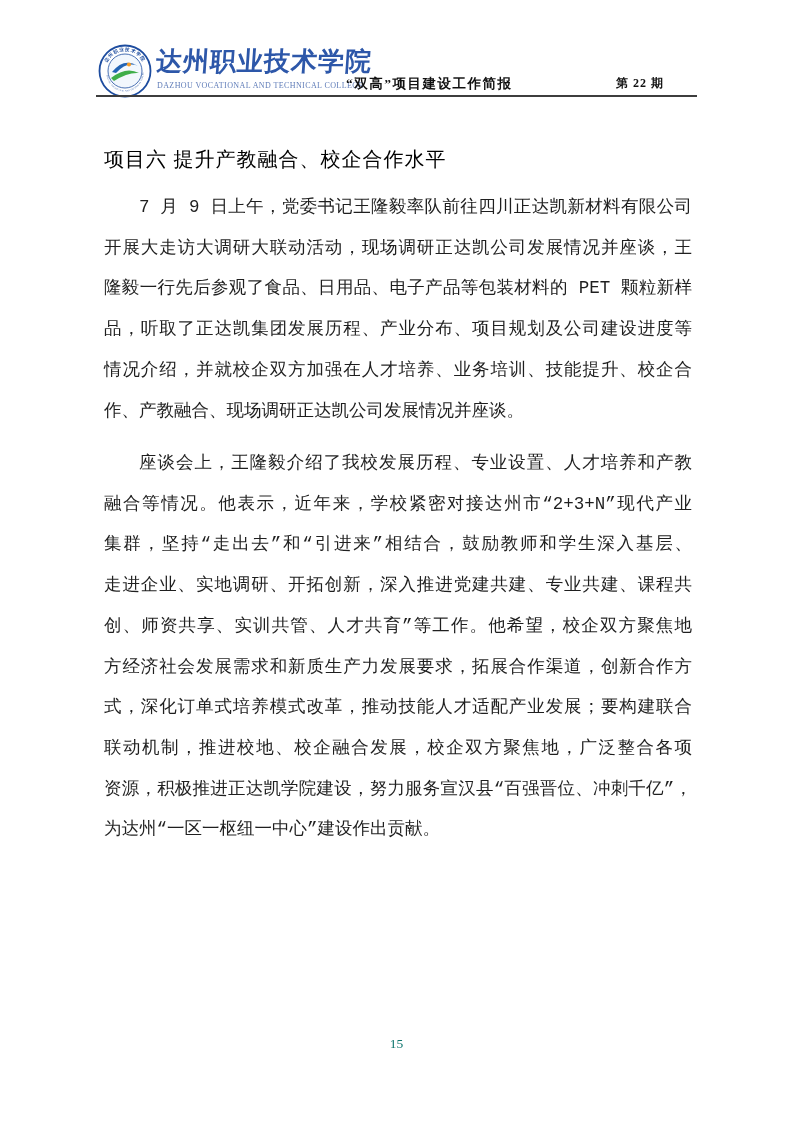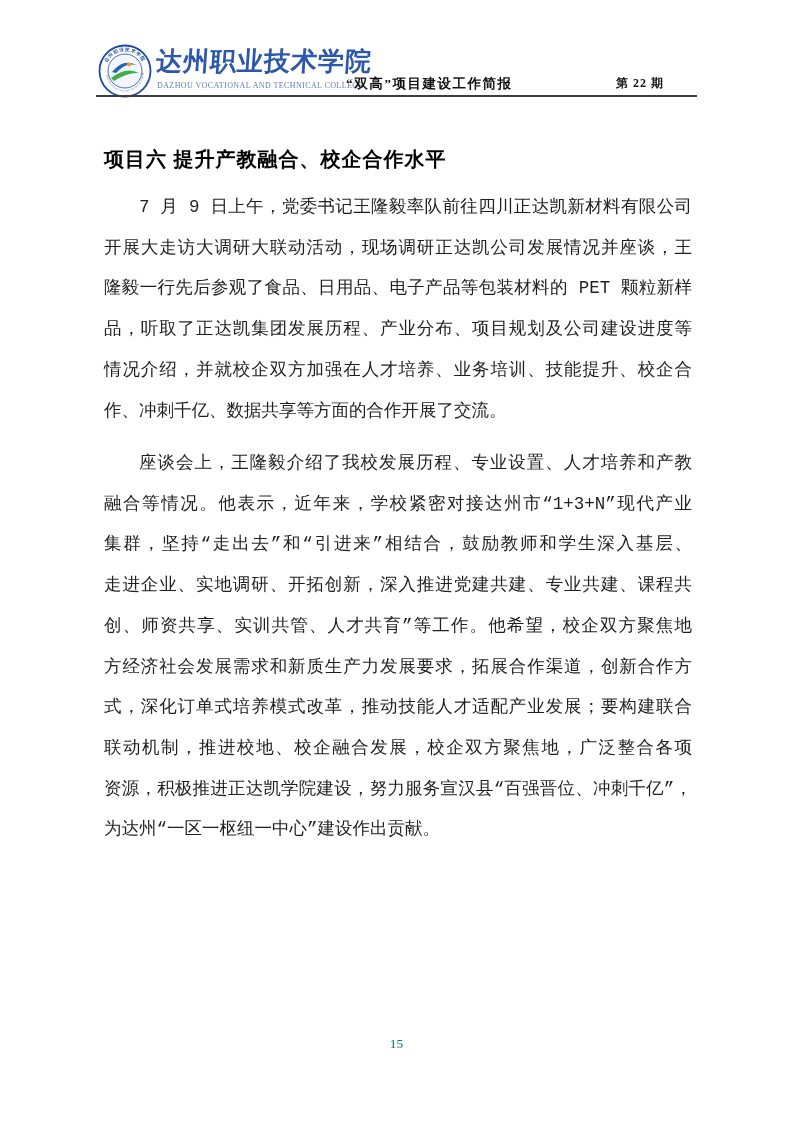--- a/index.html
+++ b/index.html
@@ -65,21 +65,21 @@
     width: 601px; height: 2px;
     background: #3d3d3d;
   }
 
   
   .section-title {
     position: absolute;
     left: 104px; top: 146px;
     font-family: "Liberation Sans", sans-serif;
     font-size: 20px;
-    font-weight: bold;
+    font-weight: normal;
     letter-spacing: 1px;
     color: #000000;
     white-space: nowrap;
     text-align: center;
   }
   .para {
     position: absolute;
     left: 104px;
     width: 588px;
   }
@@ -139,26 +139,26 @@
 
   <div>
     <h1 class="section-title">项目六 提升产教融合、校企合作水平</h1>
 
     <div class="para para-1">
       <div class="line indent">7 月 9 日上午，党委书记王隆毅率队前往四川正达凯新材料有限公司</div>
       <div class="line">开展大走访大调研大联动活动，现场调研正达凯公司发展情况并座谈，王</div>
       <div class="line">隆毅一行先后参观了食品、日用品、电子产品等包装材料的 PET 颗粒新样</div>
       <div class="line">品，听取了正达凯集团发展历程、产业分布、项目规划及公司建设进度等</div>
       <div class="line">情况介绍，并就校企双方加强在人才培养、业务培训、技能提升、校企合</div>
-      <div class="line last">作、冲刺千亿、数据共享等方面的合作开展了交流。</div>
+      <div class="line last">作、产教融合、现场调研正达凯公司发展情况并座谈。</div>
     </div>
 
     <div class="para para-2">
       <div class="line indent">座谈会上，王隆毅介绍了我校发展历程、专业设置、人才培养和产教</div>
-      <div class="line">融合等情况。他表示，近年来，学校紧密对接达州市“1+3+N”现代产业</div>
+      <div class="line">融合等情况。他表示，近年来，学校紧密对接达州市“2+3+N”现代产业</div>
       <div class="line">集群，坚持“走出去”和“引进来”相结合，鼓励教师和学生深入基层、</div>
       <div class="line">走进企业、实地调研、开拓创新，深入推进党建共建、专业共建、课程共</div>
       <div class="line">创、师资共享、实训共管、人才共育”等工作。他希望，校企双方聚焦地</div>
       <div class="line">方经济社会发展需求和新质生产力发展要求，拓展合作渠道，创新合作方</div>
       <div class="line">式，深化订单式培养模式改革，推动技能人才适配产业发展；要构建联合</div>
       <div class="line">联动机制，推进校地、校企融合发展，校企双方聚焦地，广泛整合各项</div>
       <div class="line">资源，积极推进正达凯学院建设，努力服务宣汉县“百强晋位、冲刺千亿”，</div>
       <div class="line last">为达州“一区一枢纽一中心”建设作出贡献。</div>
     </div>
   </div>

